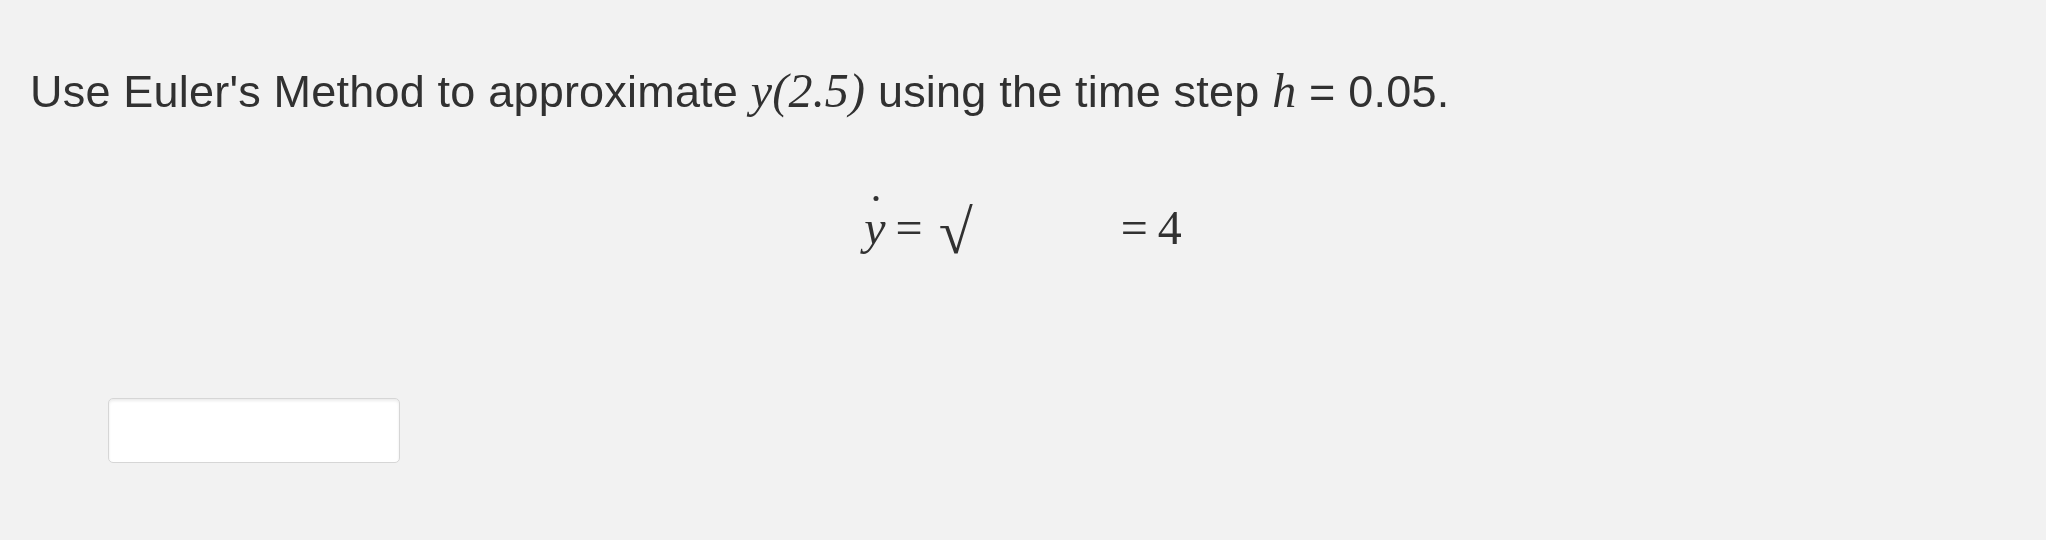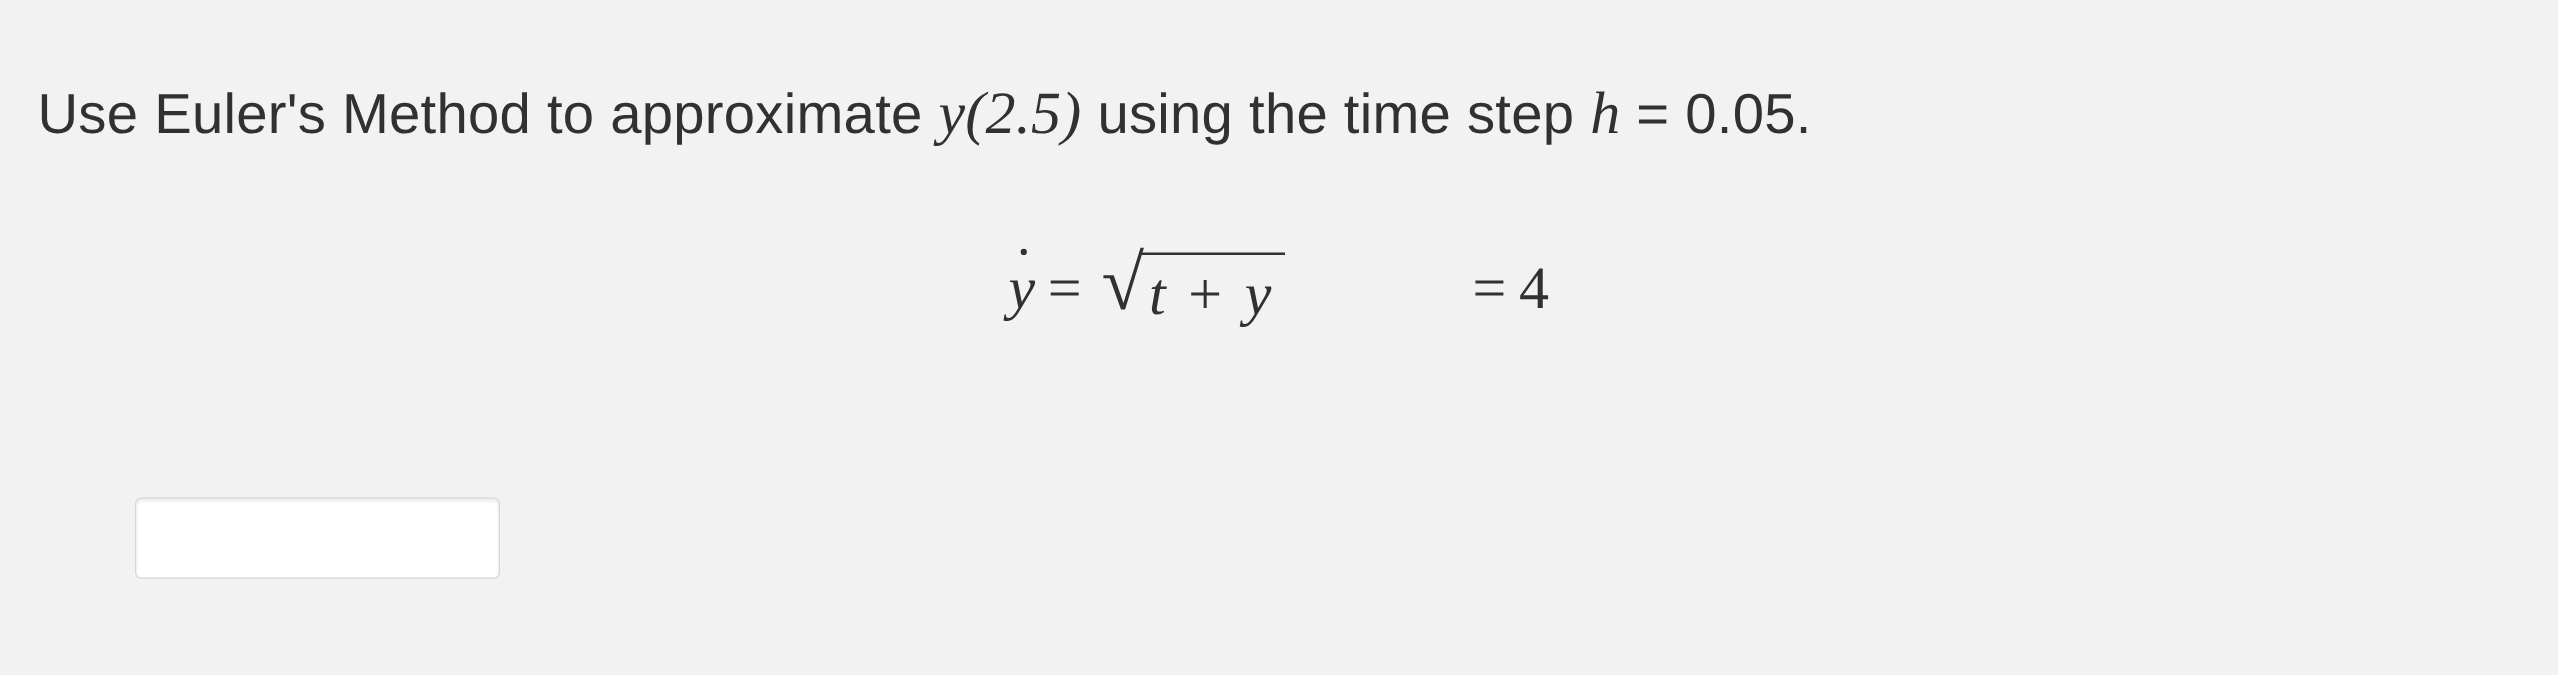--- a/index.html
+++ b/index.html
@@ -107,25 +107,20 @@
   <div class="prompt-line">
     <span>Use Euler's Method to approximate </span><span class="mi">y(2.5)</span><span> using the time step </span><span class="mi">h</span><span> = </span><span>0.05</span><span>.</span>
   </div>
 
   <div class="equation-row">
     <div class="eq-block">
       <span class="mi ydot">y</span>
       <span class="op"> = </span>
       <span class="sqrt-wrap">
         <span class="surd">√</span>
-        <span class="radicand">
-          <span>t</span>
-          <span class="plus">+</span>
-          <span>y</span>
-        </span>
       </span>
     </div>
 
     <div class="eq-block">
       <span class="op"> = </span>
       <span>4</span>
     </div>
   </div>
 
   <input type="text" class="answer-box" value="" style="">

